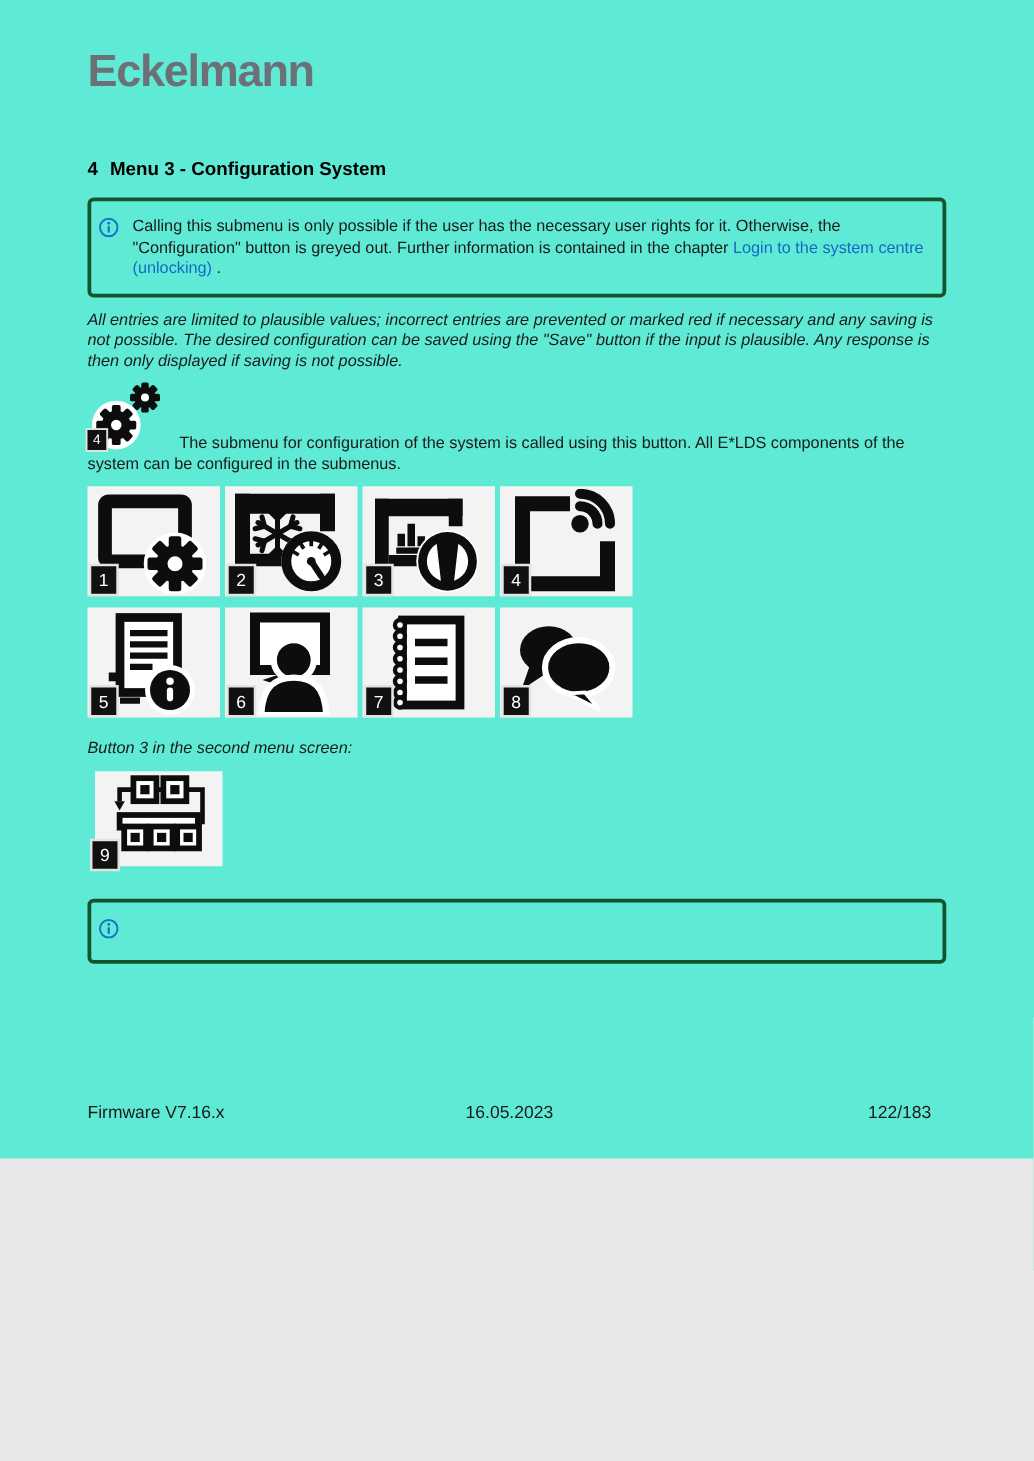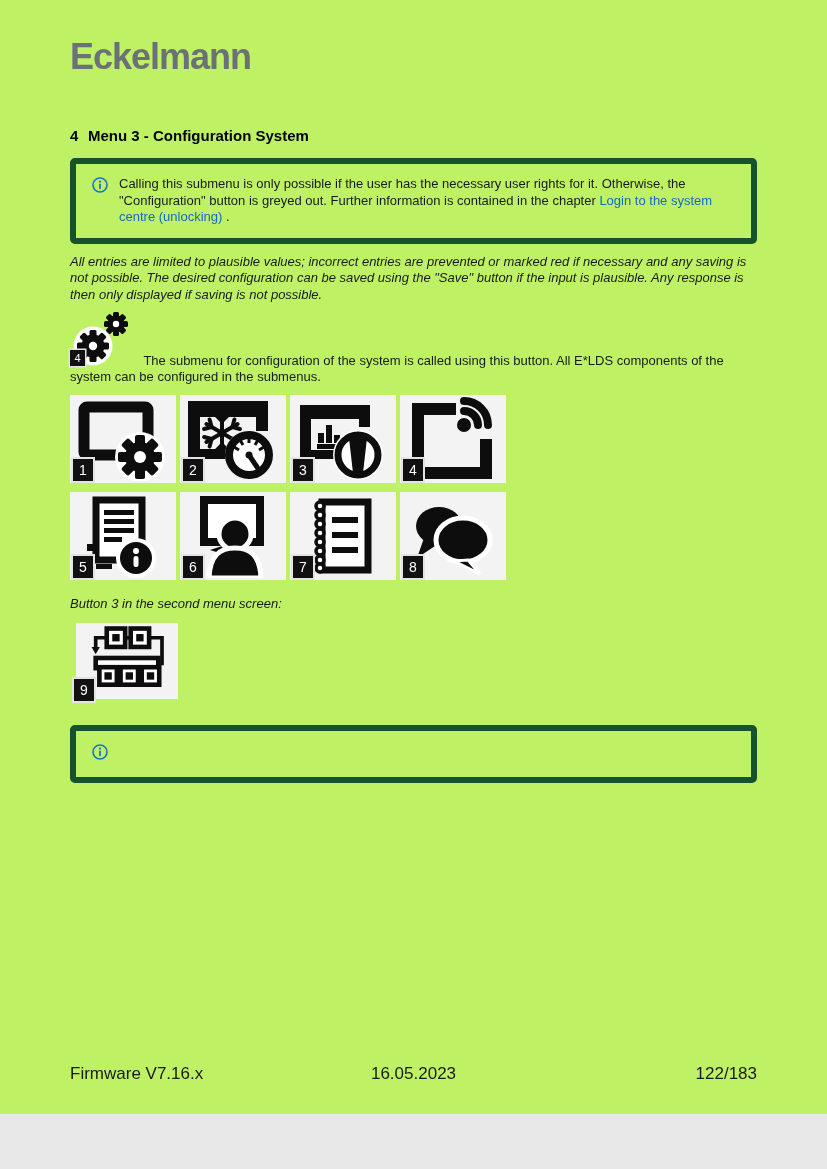--- a/index.html
+++ b/index.html
@@ -1,21 +1,21 @@
 <!DOCTYPE html>
 <html><head>
 <meta charset="utf-8">
 <style>
   * { box-sizing: border-box; }
   html, body { margin: 0; padding: 0; background: #e8e8e8; }
   .page {
     position: relative;
-    width: 827px; height: 1114px;
+    width: 827px; height: 927px;
     margin: 0 auto;
-    background: #bef264;
+    background: #5eead4;
     font-family: "Liberation Sans", sans-serif;
     color: #1a1a1a;
     overflow: hidden;
   }
   .content { padding: 0 70px; }
 
   .logo {
     margin-top: 38px;
     font-size: 36px;
     font-weight: bold;
@@ -27,23 +27,23 @@
   .heading {
     margin-top: 51px;
     font-size: 15px;
     font-weight: bold;
     color: #000;
   }
   .heading .h-num { display: inline-block; width: 18px; }
 
   .note-box {
     margin-top: 14px;
-    border: 6px solid #14532d;
+    border: 3px solid #14532d;
     border-radius: 5px;
-    padding: 12px 16px;
+    padding: 12px 6px;
     display: flex;
     align-items: flex-start;
     gap: 11px;
     font-size: 13px;
     line-height: 16.5px;
   }
   .note-box .info-ic { flex: 0 0 16px; margin-top: 1px; }
   .note-text a, .note-text .link {
     color: #1668c5;
     text-decoration: none;
@@ -105,23 +105,23 @@
     margin-left: 6px;
     background: #f3f3f3;
   }
   .icon9-cell svg { display: block; margin: 2px 0 0 4px; }
   .icon9-cell .badge { left: -2px; bottom: -2px; }
 
   .note2 { margin-top: 26px; }
 
   .footer {
     position: absolute;
-    left: 70px; right: 70px; bottom: 30px;
+    left: 70px; right: 82px; bottom: 30px;
     display: flex;
-    font-size: 17px;
+    font-size: 14px;
     color: #1a1a1a;
   }
   .footer span { flex: 1; }
   .footer .f-center { text-align: center; }
   .footer .f-right { text-align: right; }
 
   .ic { fill: #0d0d0d; }
   .ic-stroke { fill: none; stroke: #0d0d0d; }
 </style>
 </head>

